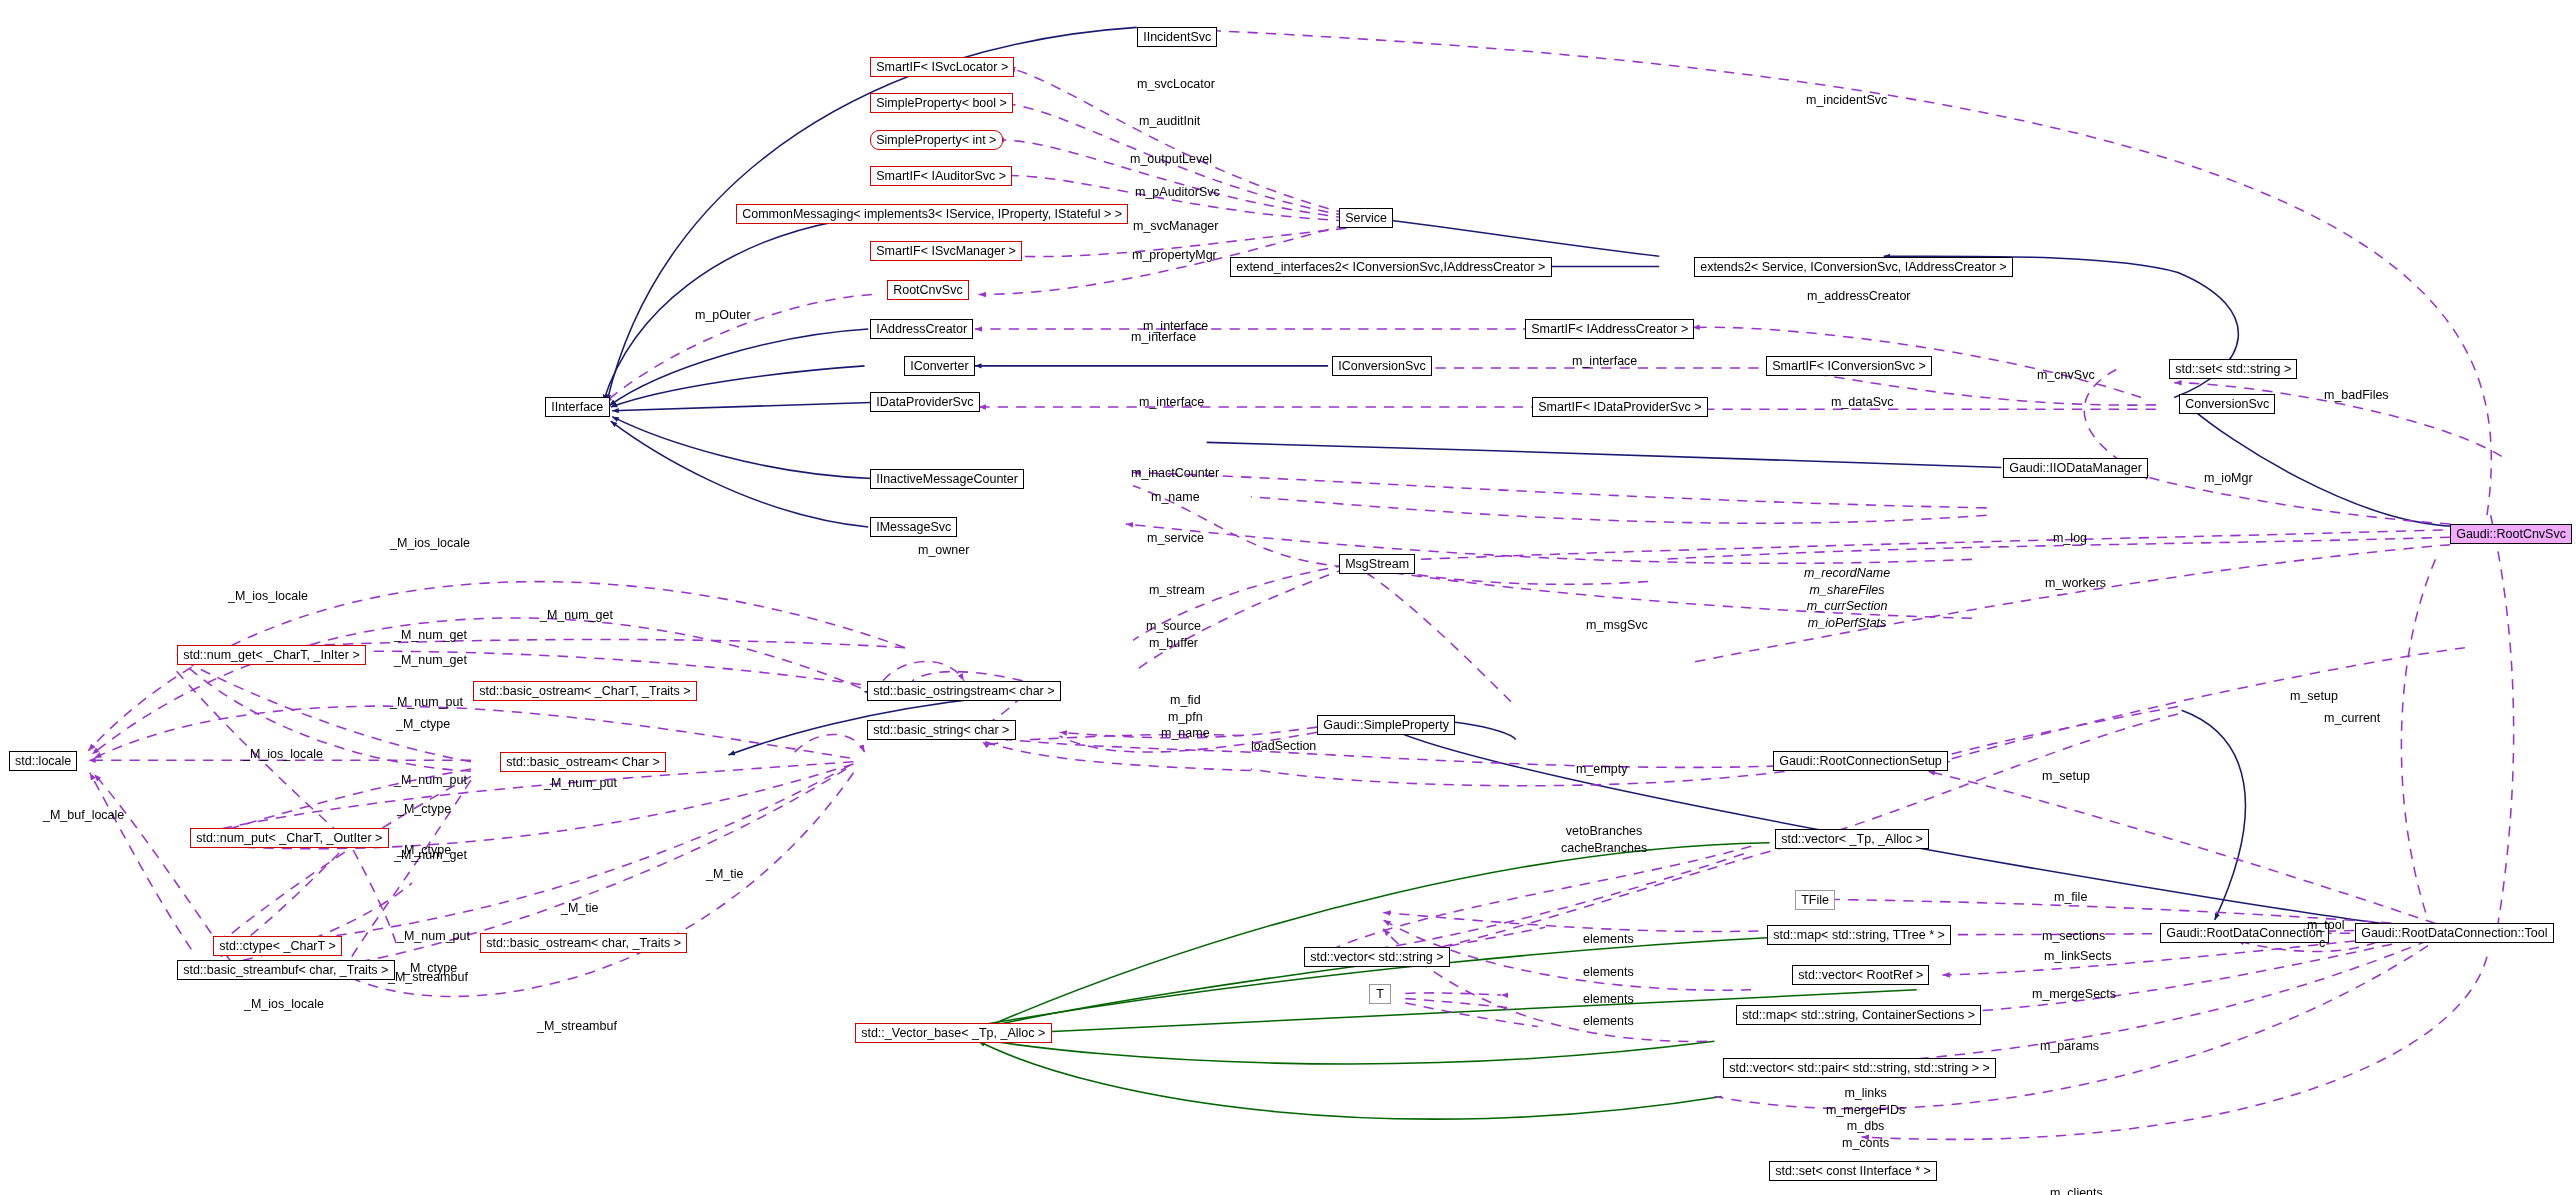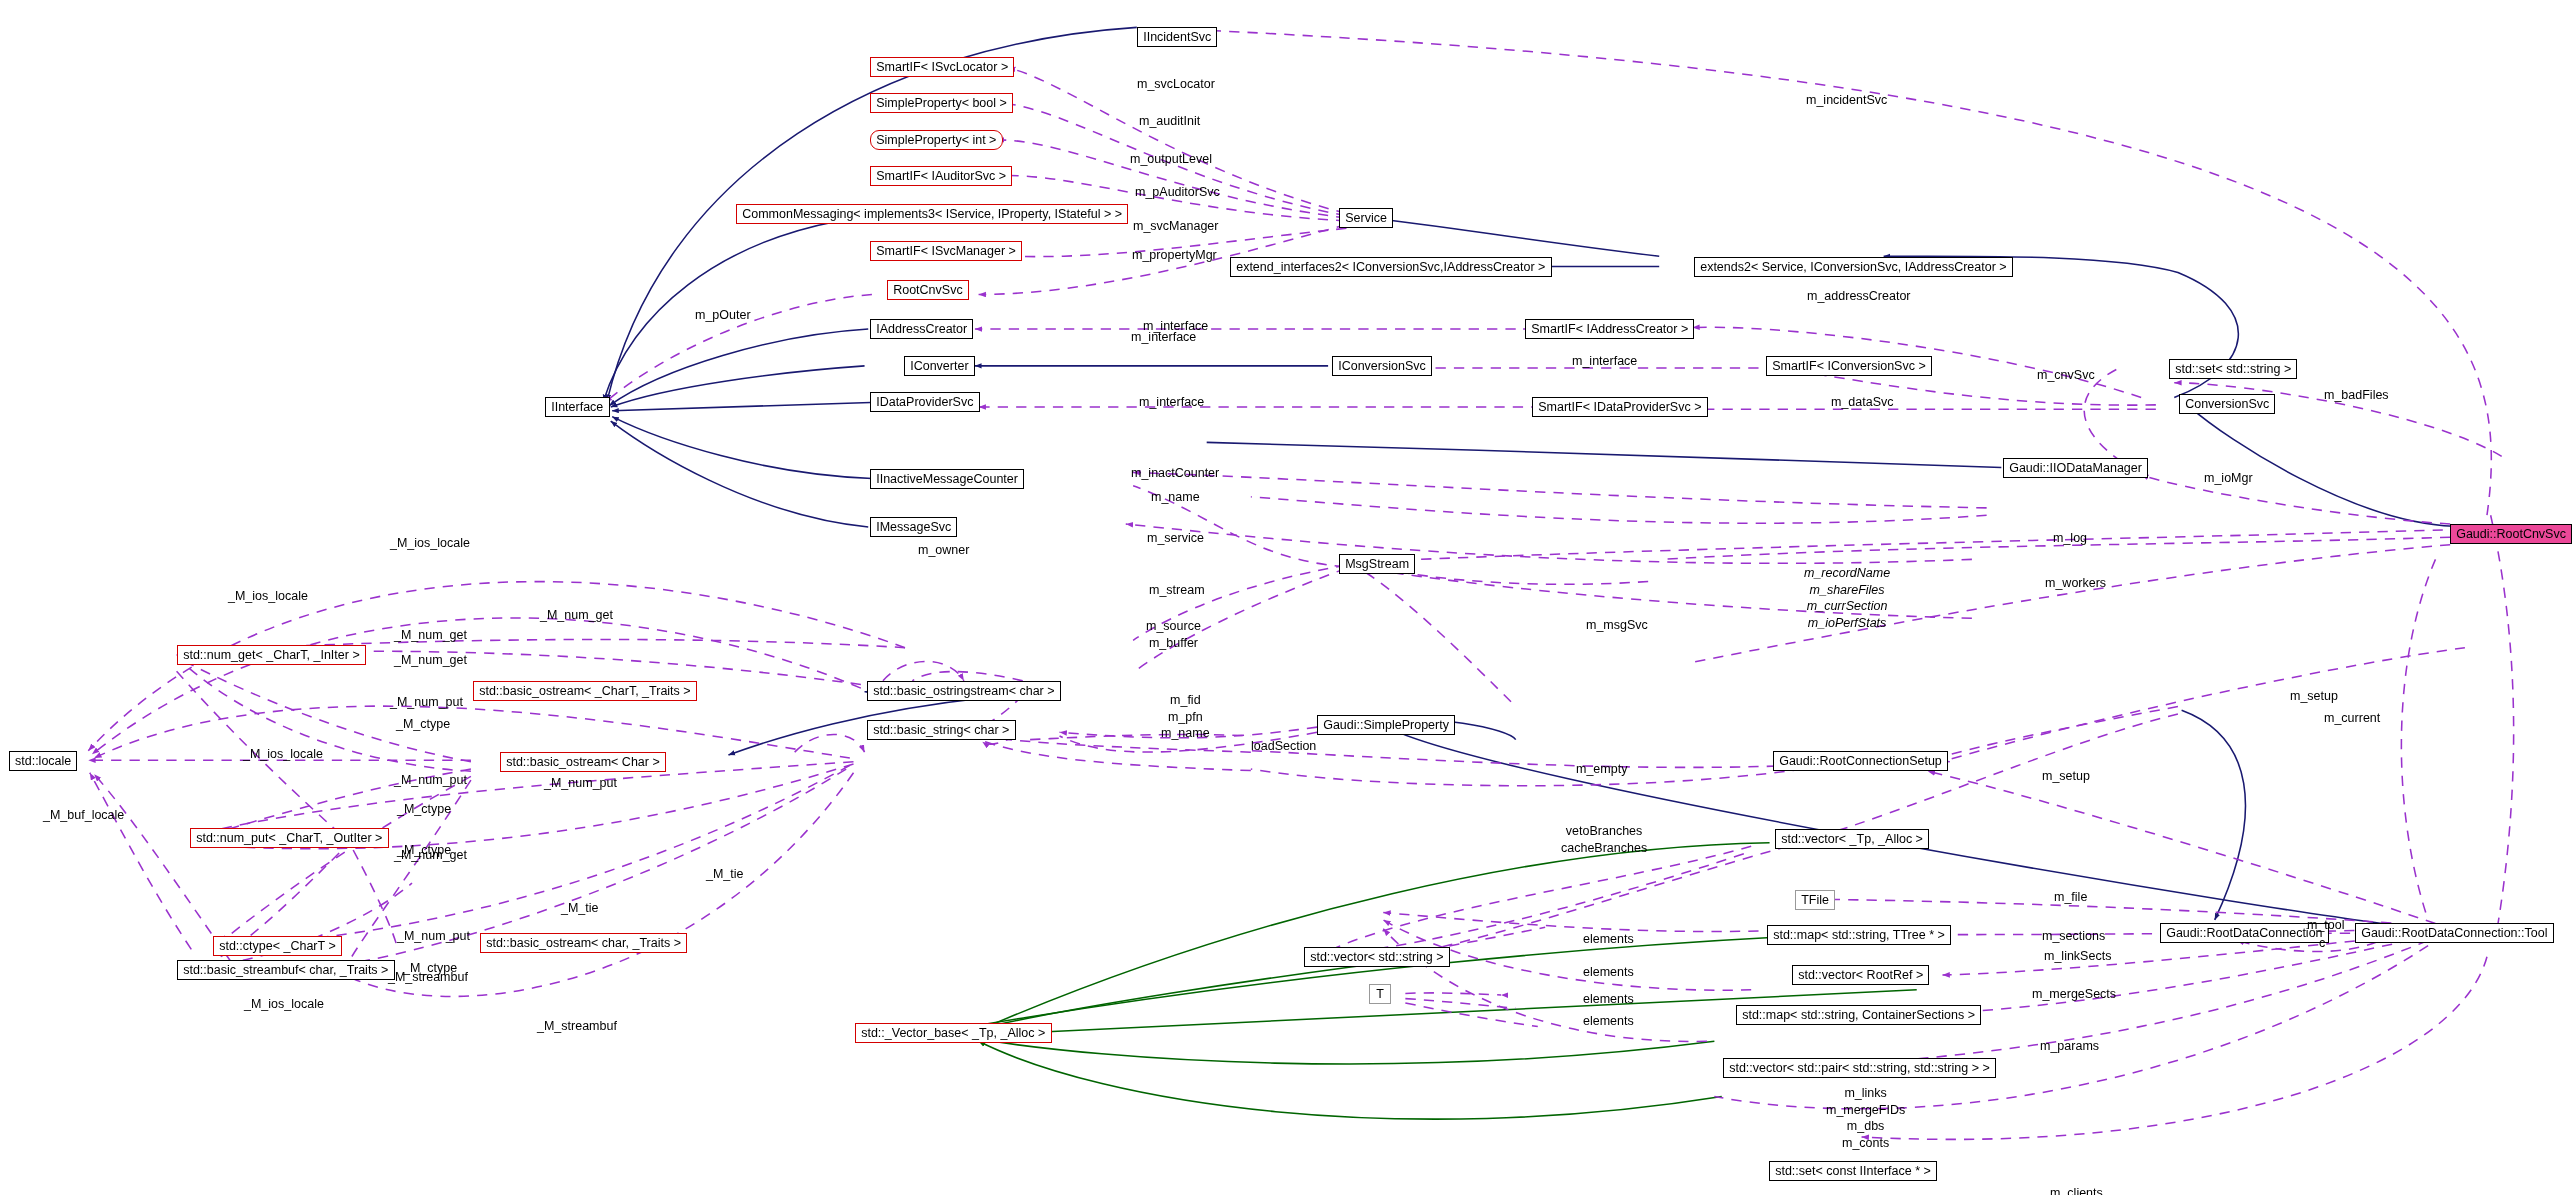--- a/index.html
+++ b/index.html
@@ -8,21 +8,21 @@
        font-family:"Liberation Sans","DejaVu Sans",sans-serif;}
   #canvas{position:relative;width:2576px;height:1196px;}
   svg.edges{position:absolute;left:0;top:0;width:2576px;height:1196px;pointer-events:none;}
   .node{position:absolute;box-sizing:border-box;
         background:#ffffff;border:0.7px solid #000000;
         display:flex;align-items:center;justify-content:center;
         text-align:center;white-space:nowrap;color:#000000;
         font-size:12.5px;line-height:1;padding:0 5.2px;height:20px;}
   .node.red{border-color:#d40000;}
   .node.grey-border{border-color:#999999;}
-  .node.highlight{background:#ec4899;border-color:#000000;}
+  .node.highlight{background:#f0abfc;border-color:#000000;}
   .edgelabel{position:absolute;font-size:12.5px;color:#000000;
              white-space:pre;line-height:1.25;}
   .edgelabel.multi{line-height:1.32;text-align:center;}
 </style>
 </head>
 <body>
 
 <div id="canvas">
 
   <svg class="edges" viewBox="0 0 3501 1625">

